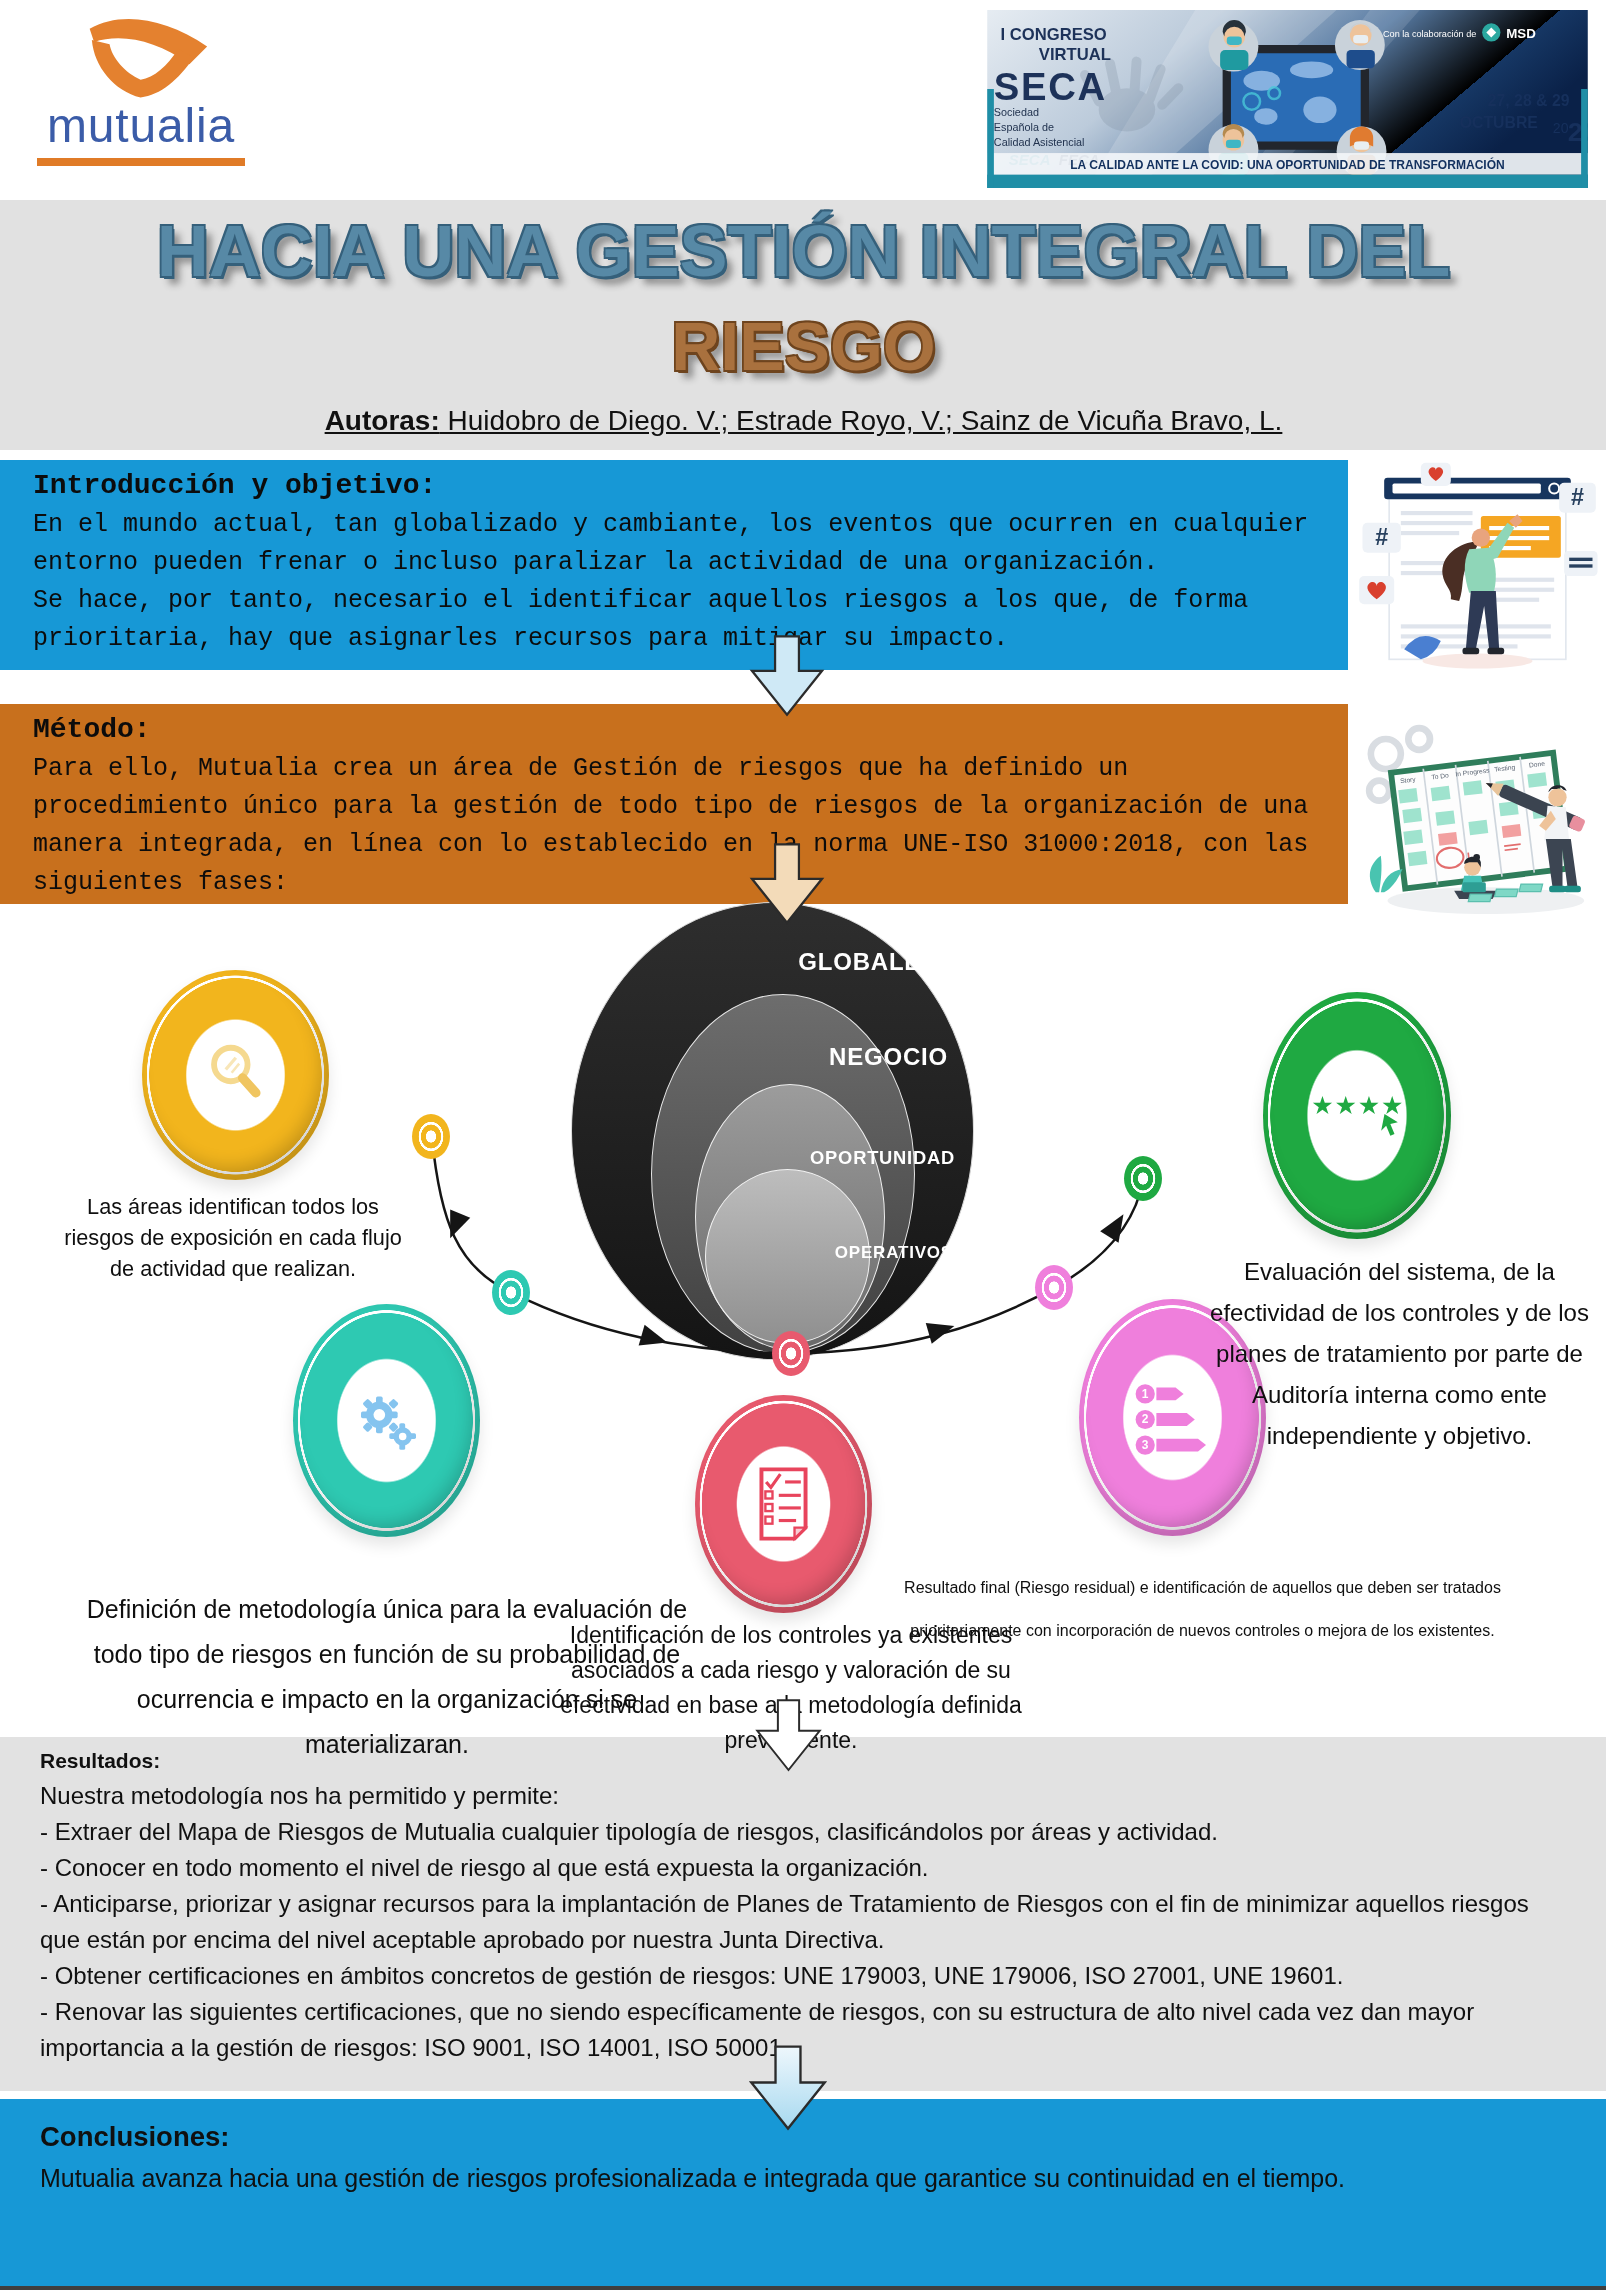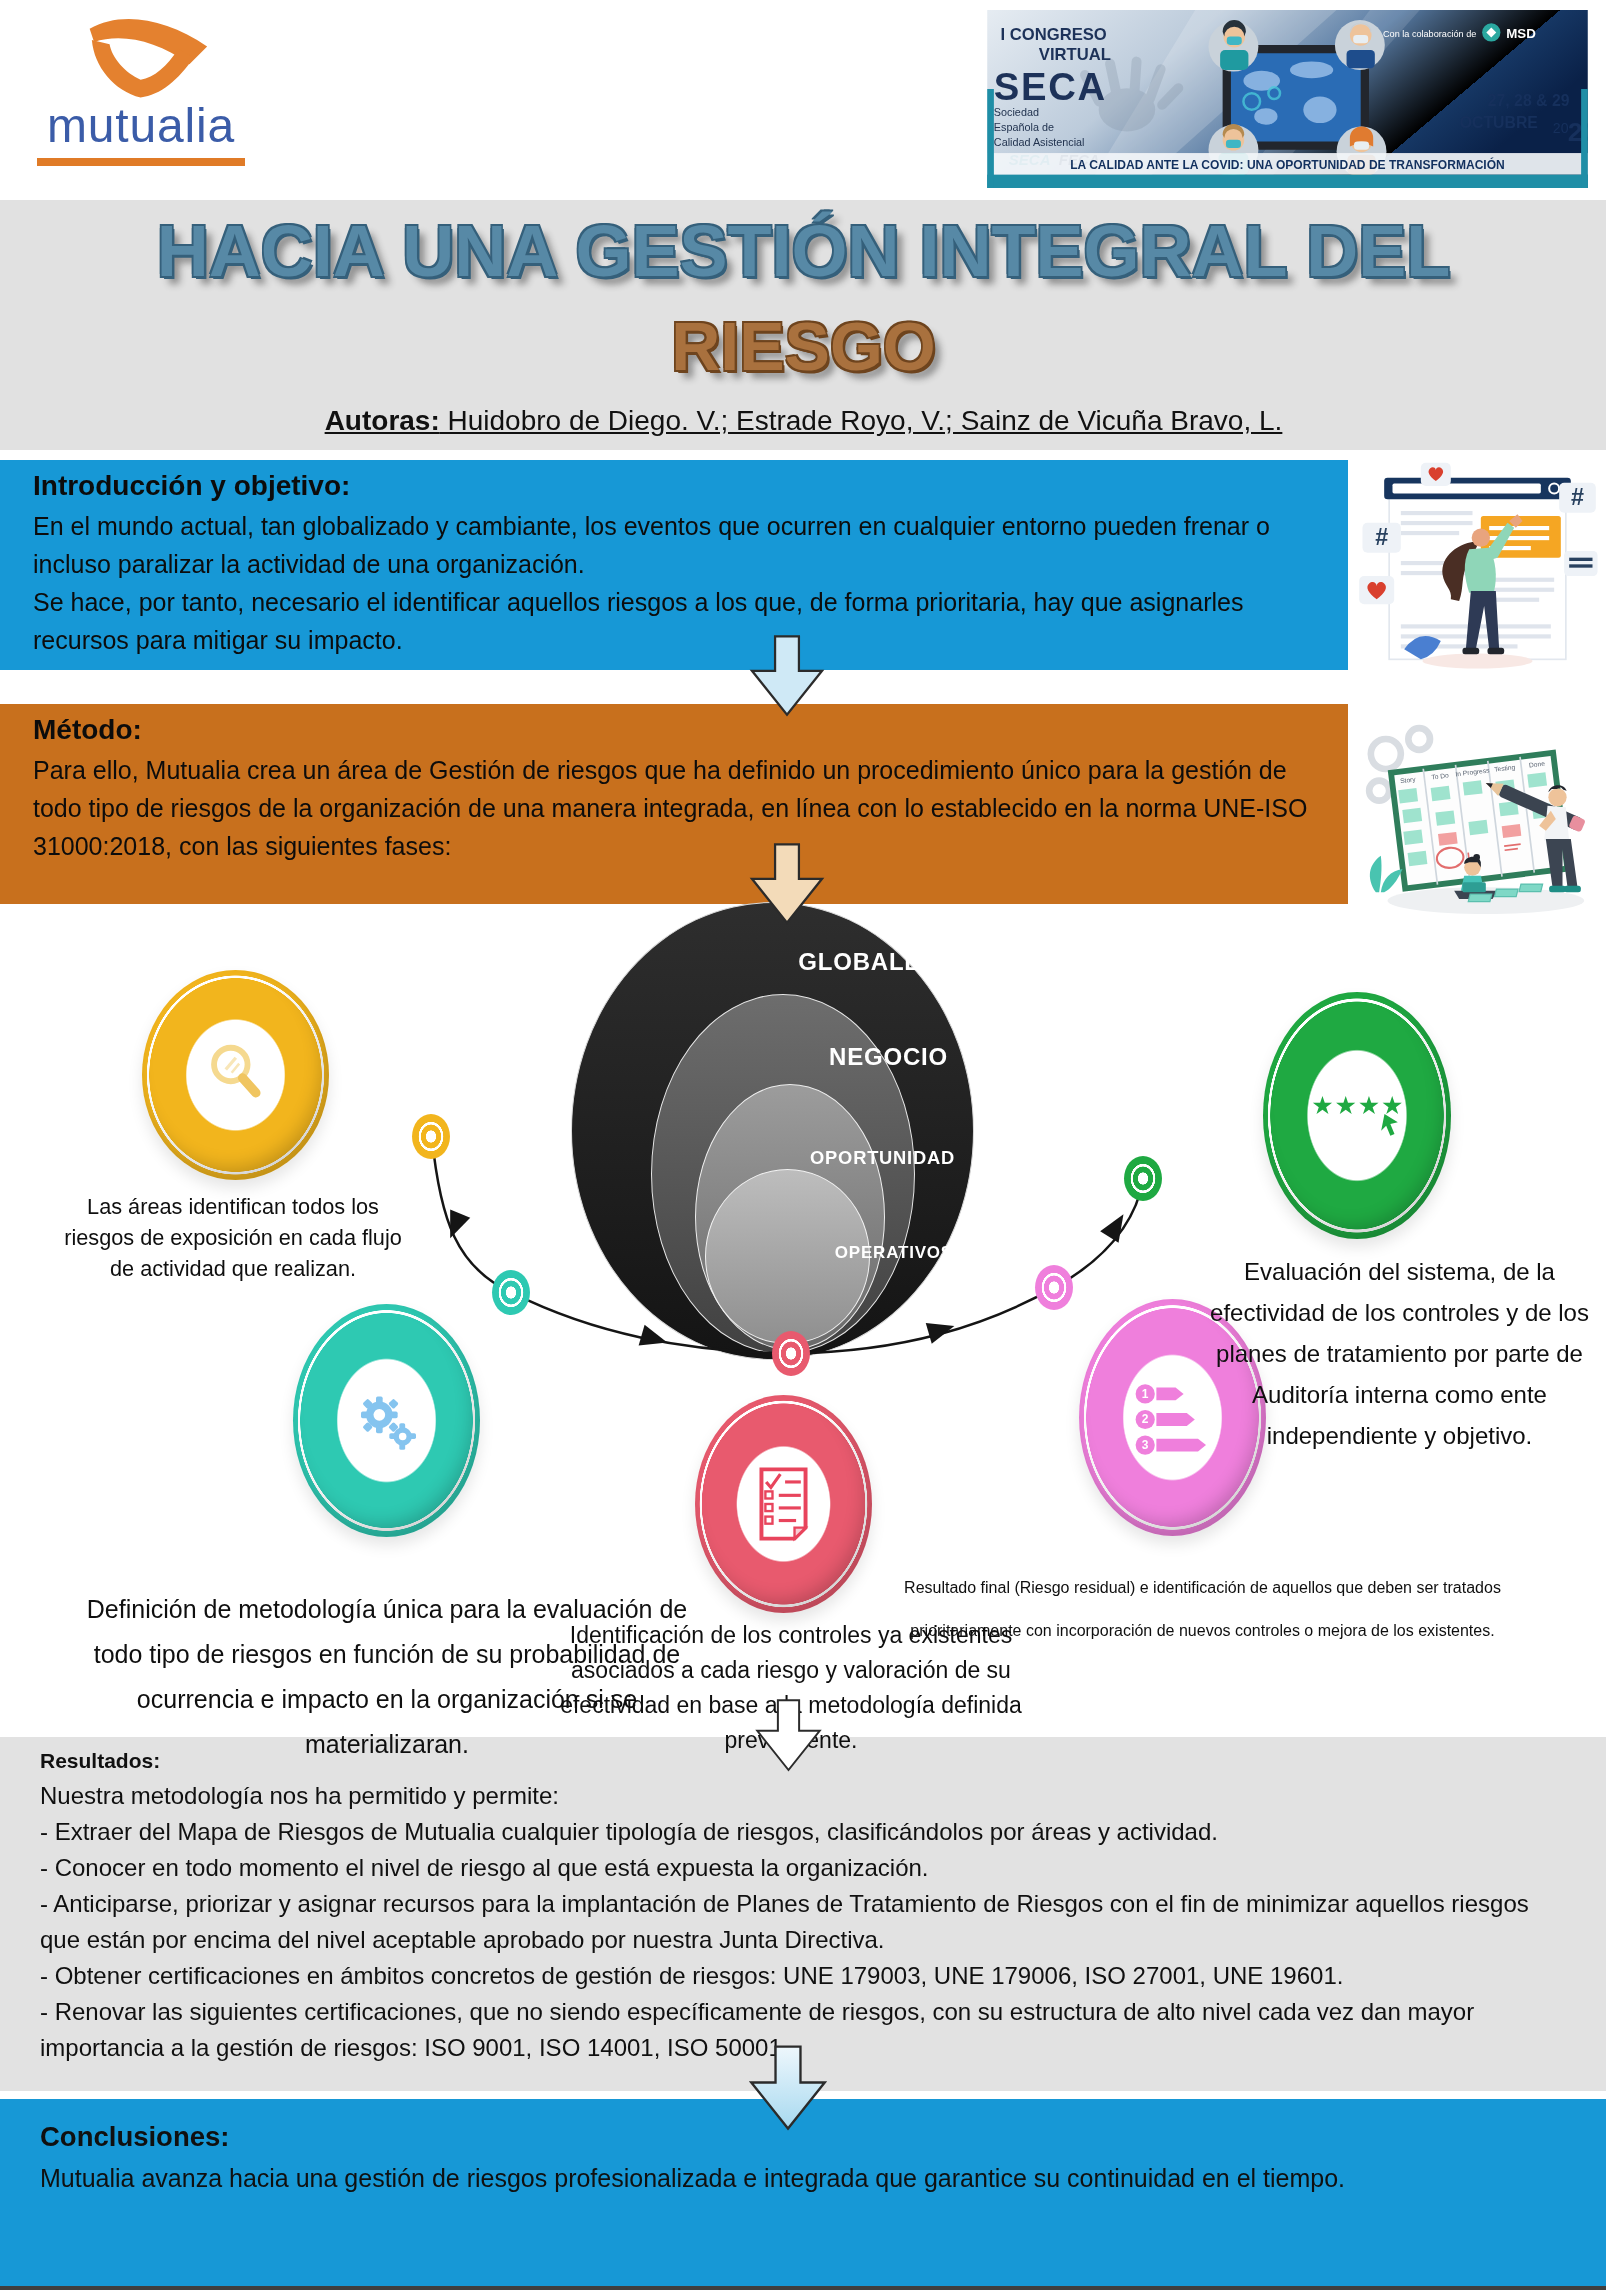--- a/index.html
+++ b/index.html
@@ -17,21 +17,21 @@
   .title-l1{position:absolute;left:0;top:210px;width:1607px;text-align:center;
     font-size:72px;font-weight:800;letter-spacing:0px;color:#5789a6;
     text-shadow:-1.7px -1.7px 0 #35607b,1.7px -1.7px 0 #35607b,-1.7px 1.7px 0 #35607b,2.5px 2.5px 0 #35607b,7.5px 8.3px 7.5px rgba(40,40,40,.45);}
   .title-l2{position:absolute;left:0;top:307px;width:1607px;text-align:center;
     font-size:68px;font-weight:800;color:#a9713e;
     text-shadow:-1.7px -1.7px 0 #6e441e,1.7px -1.7px 0 #6e441e,-1.7px 1.7px 0 #6e441e,2.5px 2.5px 0 #6e441e,7.5px 8.3px 7.5px rgba(40,40,40,.45);}
   .authors{position:absolute;left:0;top:405px;width:1607px;text-align:center;font-size:28px;color:#111;text-decoration:underline;}
   .authors b{font-weight:700;}
 
   
-  .box{position:absolute;left:0;width:1348px;padding:10px 0 0 0;}
+  .box{position:absolute;left:0;width:1348px;padding:10px 0 0 0;font-family:Liberation Mono, monospace;}
   .box-inner{padding:0 33px;}
   .box h2{margin:0 0 5px 0;font-size:28px;font-weight:700;color:#0c0c0c;}
   .box p{margin:0;font-size:25px;line-height:38px;white-space:pre-line;color:#0c0c0c;}
   .intro-box{top:460px;height:200px;background:#1798d6;}
   .metodo-box{top:704px;height:190px;background:#c8701d;}
 
   .gray-box{position:absolute;left:0;top:1737px;width:1607px;height:354px;background:#e2e2e2;}
   .gray-box .box-inner{padding:11.7px 40px 0 40px;}
   .gray-box h2{margin:0 0 5px 0;font-size:21px;font-weight:700;}
   .r-line{font-size:24px;line-height:36px;}

